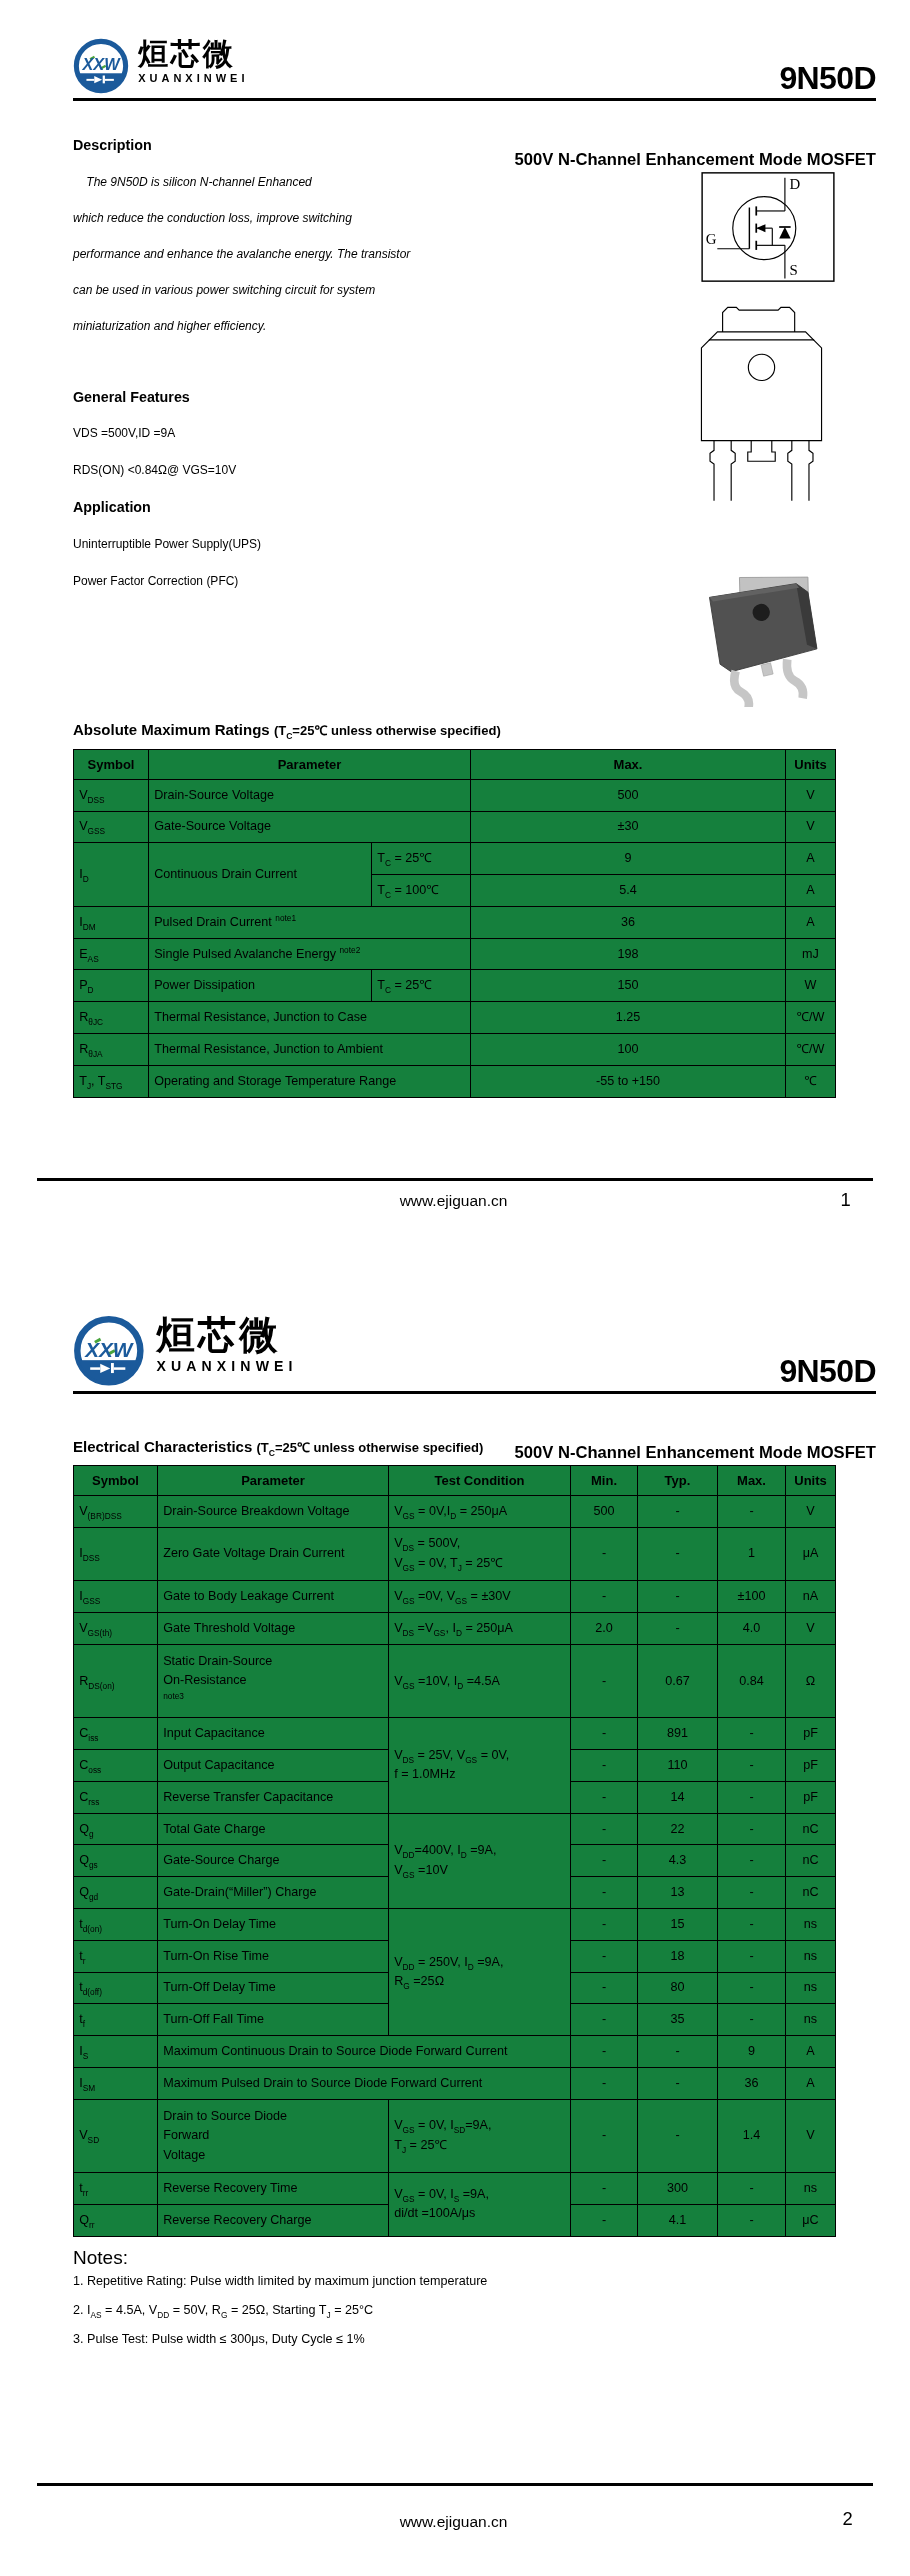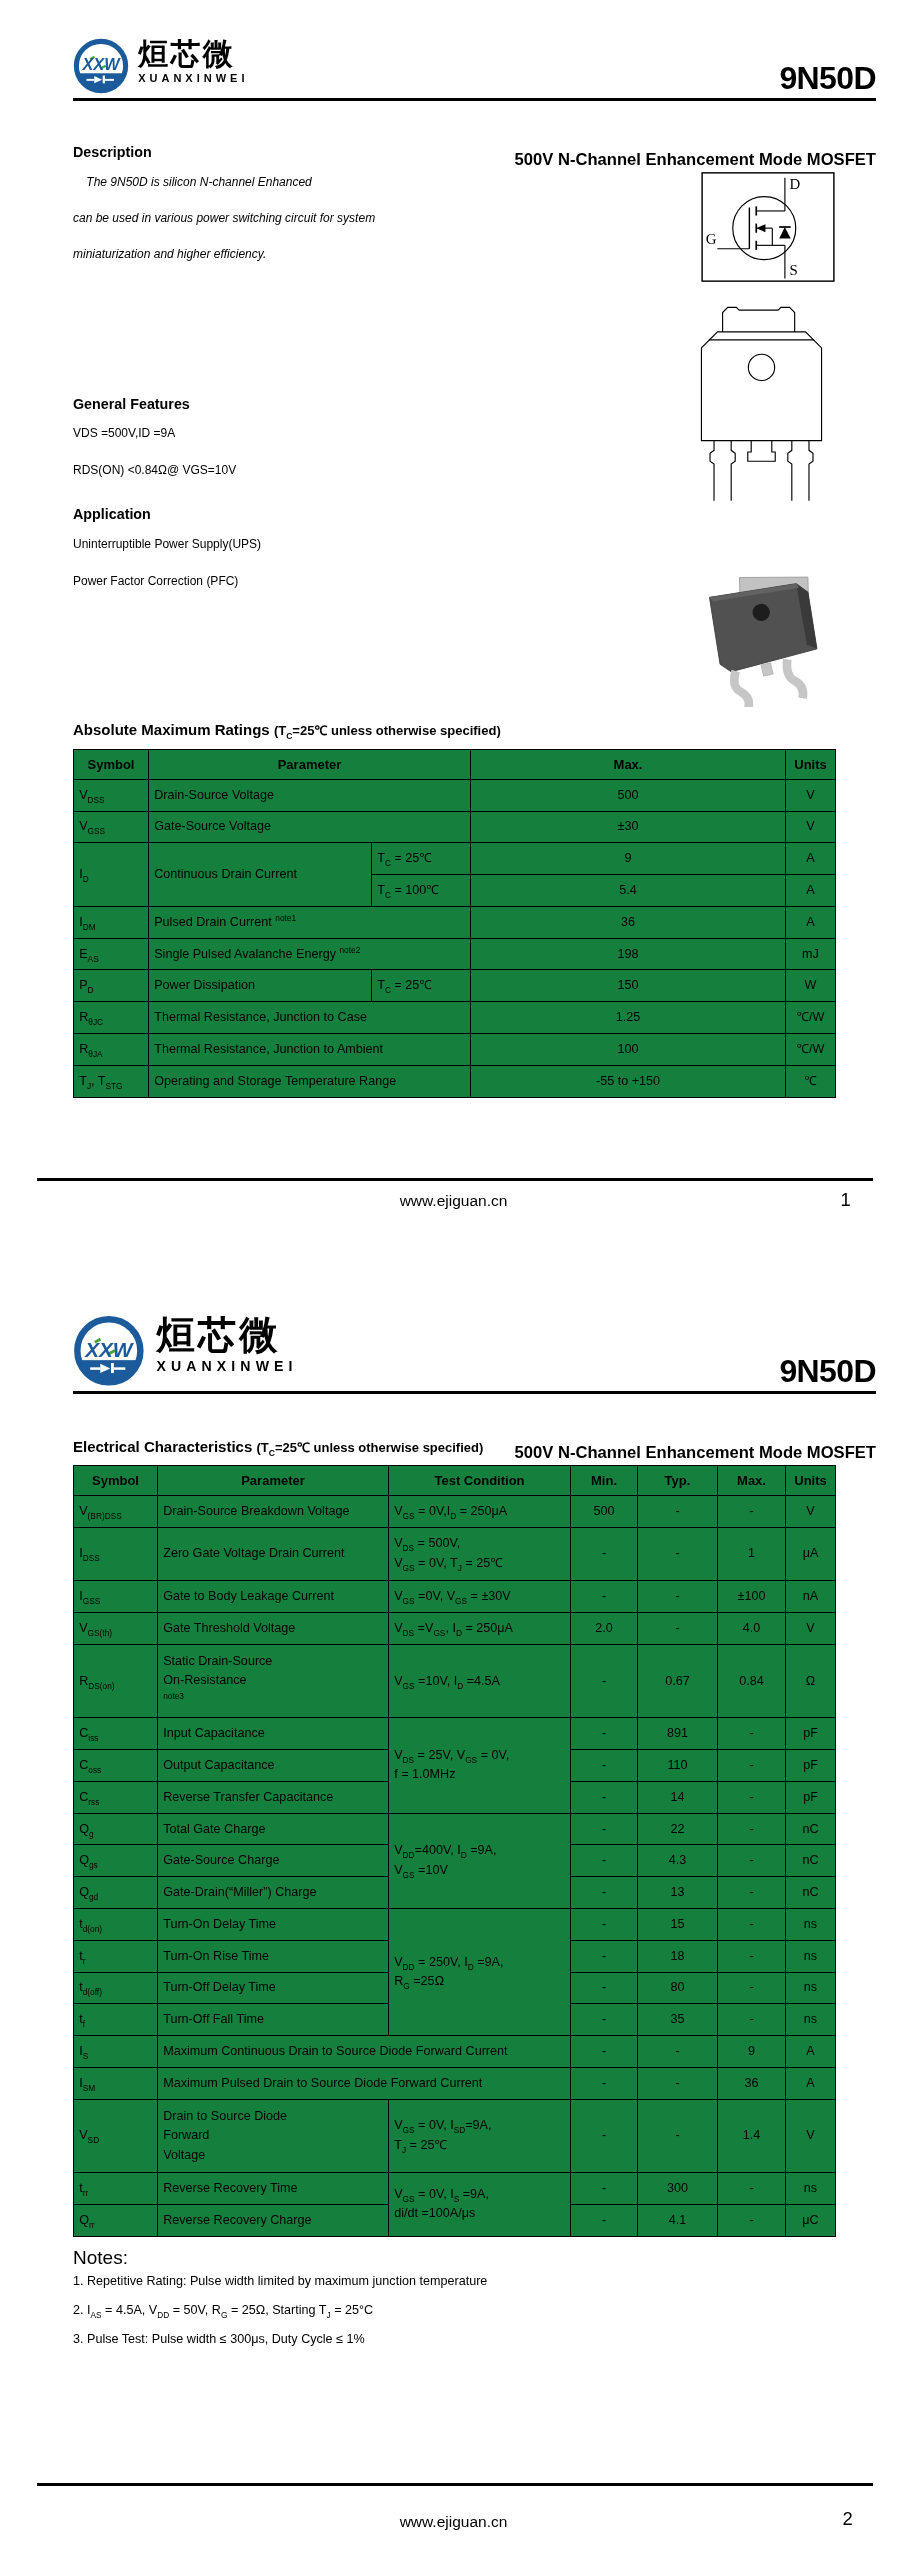--- a/index.html
+++ b/index.html
@@ -9,21 +9,21 @@
   }
   .abs{position:absolute;}
   
   .logo{display:flex;align-items:flex-start;gap:9.2px;}
   .logo-cn{font-size:30px;font-weight:700;letter-spacing:2.3px;line-height:1.05;}
   .logo-en{font-size:11px;font-weight:600;letter-spacing:4px;margin-top:2.3px;}
   .partnum{font-size:32px;font-weight:700;letter-spacing:-0.6px;}
   .rule{background:#000;height:2.9px;}
   .subtitle{font-size:16.6px;font-weight:700;margin-top:44px;}
   
-  .sec-h{font-size:14.3px;font-weight:700;margin-top:7px;}
+  .sec-h{font-size:14.3px;font-weight:700;}
   .bodytext div{font-size:12px;line-height:36px;white-space:pre;}
   .feattext div{font-size:12px;line-height:37px;white-space:pre;}
   .tbl-title{font-size:15px;font-weight:700;}
   .tbl-title .note{font-size:13px;font-weight:700;}
   
   table{border-collapse:collapse;table-layout:fixed;background:#15803d;}
   th,td{border:1.1px solid #000;padding:6.9px 5.2px;vertical-align:middle;word-wrap:break-word;}
   th{font-size:13px;font-weight:700;text-align:center;}
   td{font-size:12.6px;line-height:1.35;text-align:left;}
   td.ctr{text-align:center;}
@@ -64,20 +64,22 @@
       <div class="logo-en">XUANXINWEI</div>
     </div>
   </div>
   <div class="abs partnum" style="right:34px;top:60px;">9N50D</div>
   <div class="abs rule" style="left:73px;top:98px;width:803px;"></div>
   <div class="abs subtitle" style="right:34px;top:106px;">500V N-Channel Enhancement Mode MOSFET</div>
 
   <div class="abs sec-h" style="left:73px;top:137px;">Description</div>
   <div class="abs bodytext" style="left:73px;top:164px;width:448px;font-style:italic;">
     <div>    The 9N50D is silicon N-channel Enhanced</div>
+    <div>which reduce the conduction loss, improve switching</div>
+    <div>performance and enhance the avalanche energy. The transistor</div>
     <div>can be used in various power switching circuit for system</div>
     <div>miniaturization and higher efficiency.</div>
   </div>
 
   <div class="abs sec-h" style="left:73px;top:389px;">General Features</div>
   <div class="abs feattext" style="left:73px;top:415px;">
     <div>VDS =500V,ID =9A</div>
     <div>RDS(ON) &lt;0.84Ω@ VGS=10V</div>
   </div>
 

